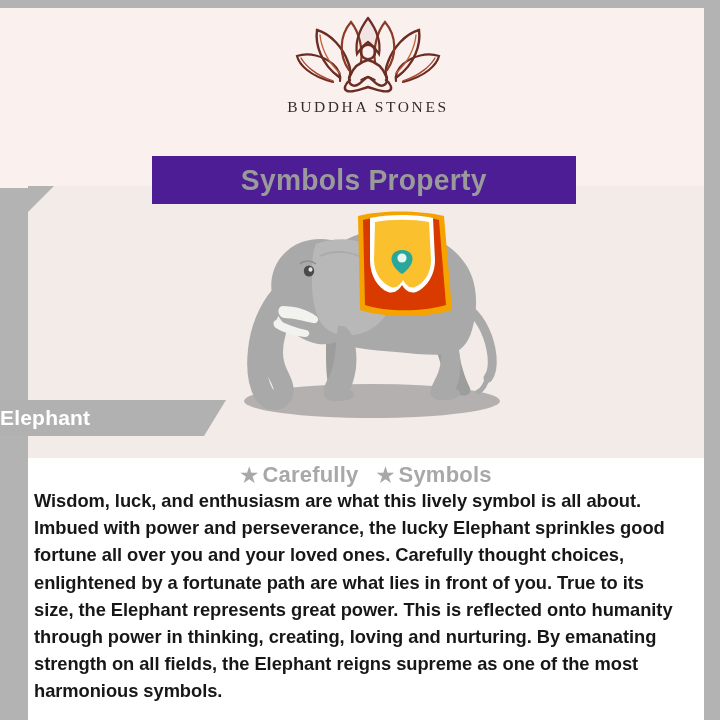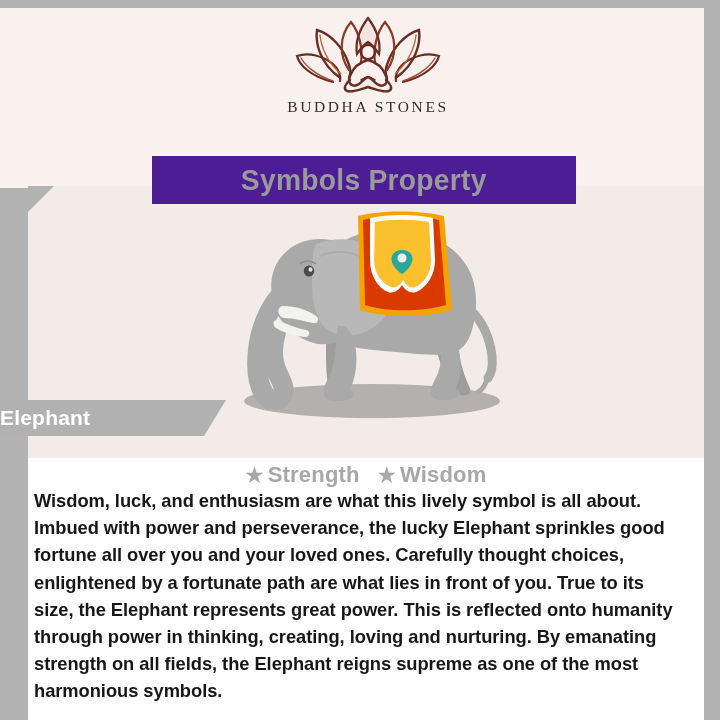--- a/index.html
+++ b/index.html
@@ -248,18 +248,18 @@
     <path d="M182 52 C190 52 194 58 192 64 C190 70 185 74 182 76 C179 74 174 70 172 64
              C170 58 174 52 182 52 Z" fill="#2aa79b"></path>
     <circle cx="182" cy="60" r="4.6" fill="#e8f5f3"></circle>
   </svg>
 
   <div class="name-banner">
     <span class="name-text">Elephant</span>
   </div>
 
   <div class="attrs">
-    <span class="attr"><span class="star">★</span><span>Strength</span></span><span class="attr"><span class="star">★</span><span>Wisdom</span></span>
+    <span class="attr"><span class="star">★</span><span>Carefully</span></span><span class="attr"><span class="star">★</span><span>Symbols</span></span>
   </div>
 
   <p class="body-copy">Wisdom, luck, and enthusiasm are what this lively symbol is all about. Imbued with power and perseverance, the lucky Elephant sprinkles good fortune all over you and your loved ones. Carefully thought choices, enlightened by a fortunate path are what lies in front of you. True to its size, the Elephant represents great power. This is reflected onto humanity through power in thinking, creating, loving and nurturing. By emanating strength on all fields, the Elephant reigns supreme as one of the most harmonious symbols.</p>
 
 </div>
 
 </body></html>

